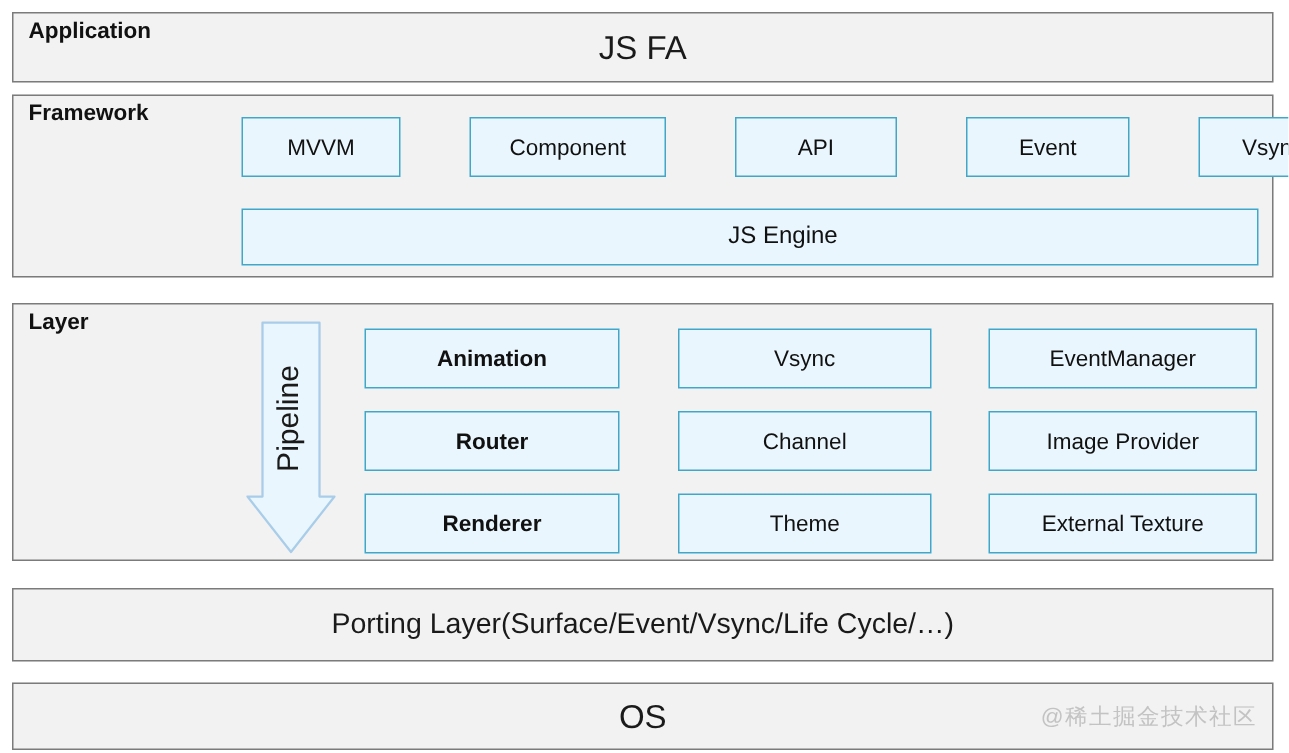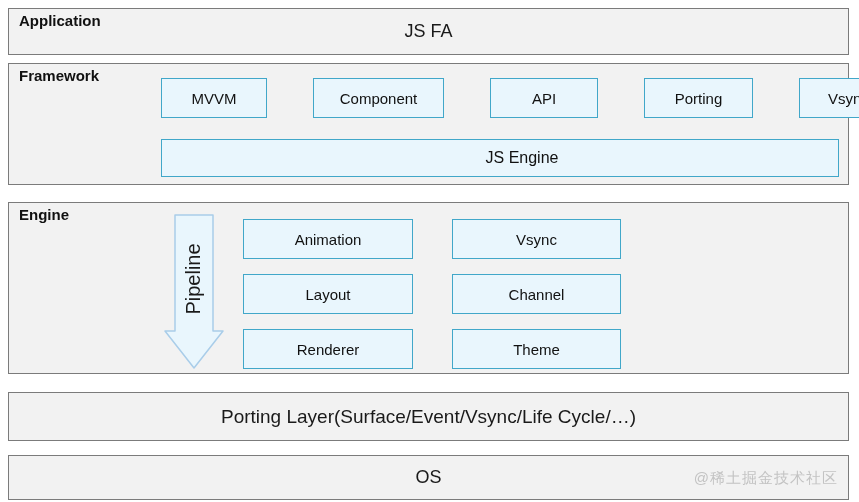--- a/index.html
+++ b/index.html
@@ -34,21 +34,21 @@
   .layer-engine      { top: 202px; height: 172px; }
   .layer-porting     { top: 392px; height: 49px; }
   .layer-os          { top: 455px; height: 45px; }
 
   .center-text {
     position: absolute;
     inset: 0;
     display: flex;
     align-items: center;
     justify-content: center;
-    font-size: 18px;
+    font-size: 22px;
     color: #1a1a1a;
   }
   .porting-text { font-size: 19px; }
 
   .blue-box {
     background: #e9f6fd;
     border: 1px solid #41a7c9;
     box-sizing: border-box;
     display: flex;
     align-items: center;
@@ -99,21 +99,21 @@
     position: absolute;
     top: 16px;
     display: flex;
     flex-direction: column;
     gap: 15px;
   }
   .engine-col .blue-box { height: 40px; }
   .engine-col-1 { left: 234px; width: 170px; }
   .engine-col-2 { left: 443px; width: 169px; }
   .engine-col-3 { left: 650px; width: 179px; }
-  .engine-col-1 .blue-box { width: 170px; }
+  .engine-col-1 .blue-box { width: 170px; font-weight: bold; }
   .engine-col-2 .blue-box { width: 169px; }
   .engine-col-3 .blue-box { width: 179px; }
 
   .watermark {
     position: absolute;
     right: 10px;
     top: 50%;
     transform: translateY(-50%);
     font-size: 15px;
     color: #c3c3c3;
@@ -130,43 +130,48 @@
     <div class="layer-label">Application</div>
     <div class="center-text">JS FA</div>
   </div>
 
   <div class="layer layer-framework">
     <div class="layer-label">Framework</div>
     <div class="fw-row">
       <div class="blue-box" style="width:106px">MVVM</div>
       <div class="blue-box" style="width:131px">Component</div>
       <div class="blue-box" style="width:108px">API</div>
-      <div class="blue-box" style="width:109px">Porting</div>
+      <div class="blue-box" style="width:109px">Event</div>
       <div class="blue-box" style="width:99px">Vsync</div>
     </div>
     <div class="blue-box js-engine-box">JS Engine</div>
   </div>
 
   <div class="layer layer-engine">
-    <div class="layer-label">Engine</div>
+    <div class="layer-label">Layer</div>
 
     <svg class="pipeline-arrow" viewBox="0 0 60 156" xmlns="http://www.w3.org/2000/svg">
       <path d="M11 1 H49 V117 H59 L30 154 L1 117 H11 Z" fill="#e9f6fd" stroke="#a9cde9" stroke-width="1.5" stroke-linejoin="round"></path>
     </svg>
     <div class="pipeline-text">Pipeline</div>
 
     <div class="engine-col engine-col-1">
       <div class="blue-box">Animation</div>
-      <div class="blue-box">Layout</div>
+      <div class="blue-box">Router</div>
       <div class="blue-box">Renderer</div>
     </div>
     <div class="engine-col engine-col-2">
       <div class="blue-box">Vsync</div>
       <div class="blue-box">Channel</div>
       <div class="blue-box">Theme</div>
+    </div>
+    <div class="engine-col engine-col-3">
+      <div class="blue-box">EventManager</div>
+      <div class="blue-box">Image Provider</div>
+      <div class="blue-box">External Texture</div>
     </div>
   </div>
 
   <div class="layer layer-porting">
     <div class="center-text porting-text">Porting Layer(Surface/Event/Vsync/Life Cycle/…)</div>
   </div>
 
   <div class="layer layer-os">
     <div class="center-text">OS</div>
     <div class="watermark">@稀土掘金技术社区</div>

